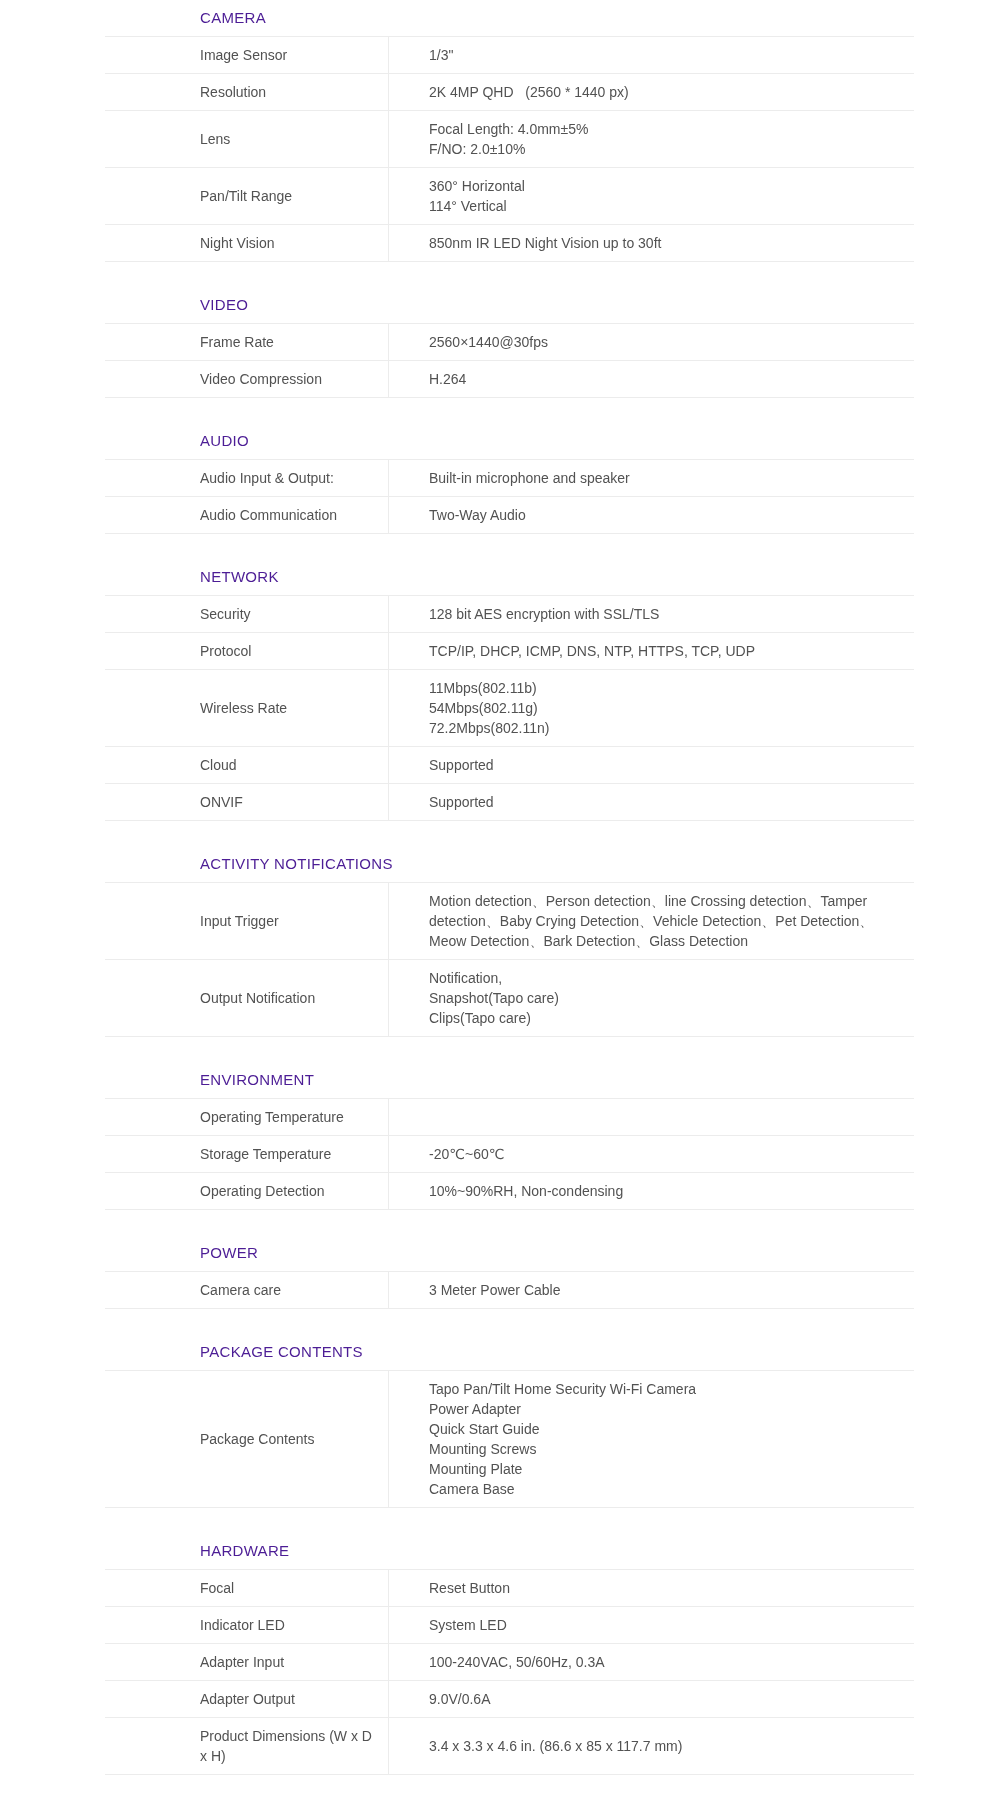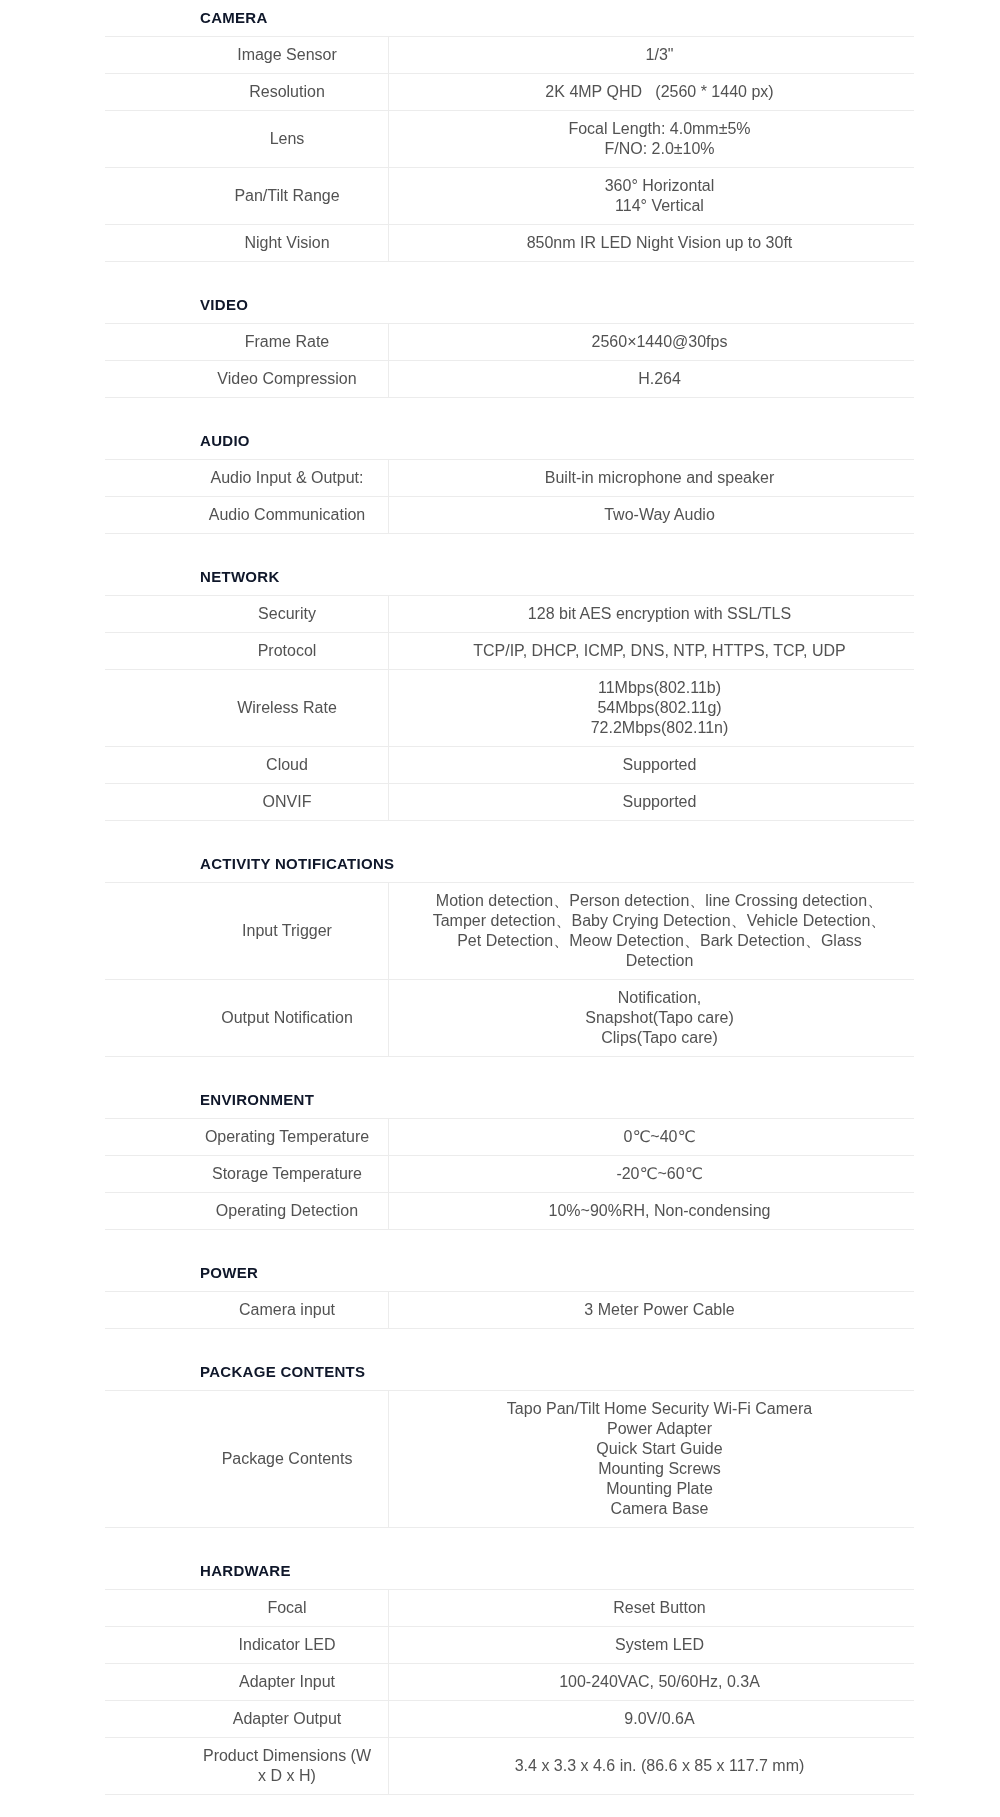--- a/index.html
+++ b/index.html
@@ -18,43 +18,42 @@
     margin-left: 105px;
     width: 809px;
     padding-top: 6px;
   }
   .spec-section { margin-top: 31px; }
   .spec-section:first-child { margin-top: 0; }
   .section-title {
     margin: 0;
     padding: 0 0 6px 95px;
     font-size: 15px;
-    font-weight: 700;
+    font-weight: 400;
     letter-spacing: 0.3px;
     line-height: 24px;
-    color: #0f172a;
+    color: #4c1d95;
     border-bottom: 1px solid #ececec;
     text-transform: none;
   }
   .row {
     display: flex;
     align-items: stretch;
     border-bottom: 1px solid #ececec;
   }
   .cell {
     display: flex;
     flex-direction: column;
     justify-content: center;
     box-sizing: border-box;
-    font-size: 16px;
+    font-size: 14px;
     line-height: 20px;
     color: #525252;
     padding-top: 8px;
     padding-bottom: 8px;
-    text-align: center;
   }
   .label-cell {
     width: 284px;
     flex: 0 0 284px;
     padding-left: 95px;
     padding-right: 14px;
     border-right: 1px solid #ececec;
   }
   .value-cell {
     flex: 1 1 auto;
@@ -216,23 +215,20 @@
 Clips(Tapo care)</div>
           </div>
         </div>
       </section>
       <section class="spec-section">
         <h2 class="section-title">ENVIRONMENT</h2>
         <div class="row">
           <div class="cell label-cell">
             <div class="txt">Operating Temperature</div>
           </div>
-          <div class="cell value-cell">
-            <div class="txt">0℃~40℃</div>
-          </div>
         </div>
         <div class="row">
           <div class="cell label-cell">
             <div class="txt">Storage Temperature</div>
           </div>
           <div class="cell value-cell">
             <div class="txt">-20℃~60℃</div>
           </div>
         </div>
         <div class="row">
@@ -241,21 +237,21 @@
           </div>
           <div class="cell value-cell">
             <div class="txt">10%~90%RH, Non-condensing</div>
           </div>
         </div>
       </section>
       <section class="spec-section">
         <h2 class="section-title">POWER</h2>
         <div class="row">
           <div class="cell label-cell">
-            <div class="txt">Camera input</div>
+            <div class="txt">Camera care</div>
           </div>
           <div class="cell value-cell">
             <div class="txt">3 Meter Power Cable</div>
           </div>
         </div>
       </section>
       <section class="spec-section">
         <h2 class="section-title">PACKAGE CONTENTS</h2>
         <div class="row">
           <div class="cell label-cell">

